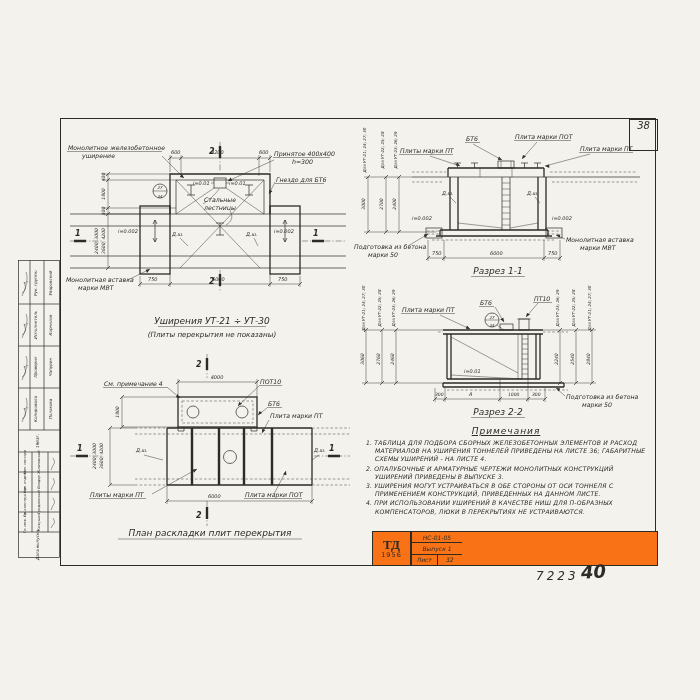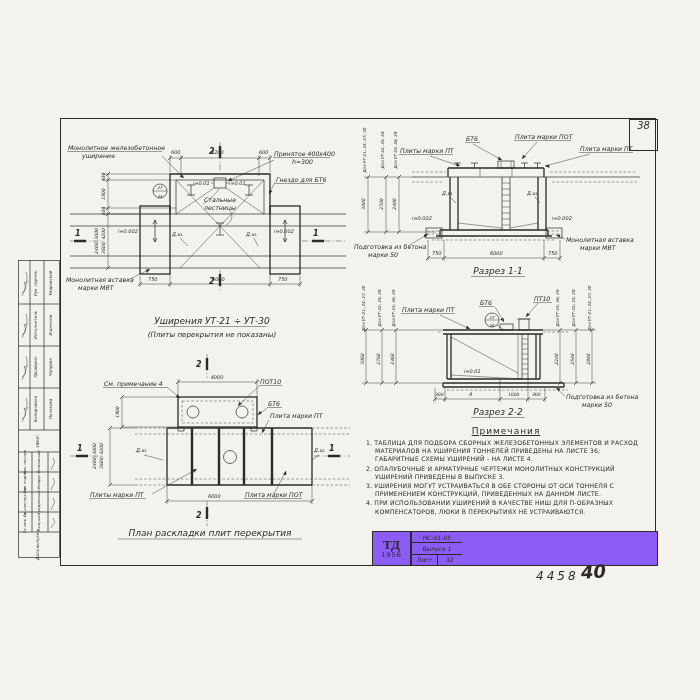--- a/index.html
+++ b/index.html
@@ -24,26 +24,26 @@
   .t9{font-size:9px}
   .tm{font-size:8px;font-weight:bold}
   .mid{text-anchor:middle}
   .ln{stroke:#2e2b25;stroke-width:.7;fill:none}
   .ln2{stroke:#2e2b25;stroke-width:1.3;fill:none}
   .lnT{stroke:#2e2b25;stroke-width:2.4;fill:none}
   .thin{stroke-width:.45}
   .dsh{stroke-dasharray:2.6 2}
   .dd{stroke-dasharray:6 2 1.2 2}
   .arr{fill:#2e2b25;stroke:none}
-  .notes{position:absolute;left:366px;top:426px;width:280px;}
+  .notes{position:absolute;left:366px;top:426px;width:280px;font-style:italic}
   .notes-title{text-align:center;font-size:9px;text-decoration:underline;margin:0 0 3px 0;letter-spacing:1px}
   .note-item{font-size:6.1px;line-height:8.2px;text-transform:uppercase;padding-left:9px;text-indent:-9px;
        letter-spacing:.2px;margin-bottom:1px}
   .tblock{position:absolute;left:372px;top:531px;width:284px;height:33px;border:1.4px solid #2e2b25;
-       display:flex;background:#8b5cf6}
+       display:flex;background:#f97316}
   .td-cell{width:37px;border-right:1.2px solid #2e2b25;display:flex;flex-direction:column;align-items:center;justify-content:center}
   .td-logo{font-family:"Liberation Serif",serif;font-weight:bold;font-size:13px;line-height:13px}
   .td-year{font-size:6.5px;letter-spacing:1px}
   .title-cell{flex:1;display:flex;align-items:center;justify-content:center;font-style:italic;font-size:9.5px}
   .right-cell{width:50px;border-left:1.2px solid #2e2b25;display:flex;flex-direction:column}
   .rc-row{flex:1;border-bottom:1px solid #2e2b25;display:flex;align-items:center;justify-content:center;
        font-style:italic;font-size:6px}
   .rc-row:last-child{border-bottom:none}
   .rc-split{display:flex;padding:0}
   .rc-split > span{flex:1;display:flex;align-items:center;justify-content:center;height:100%}
@@ -405,14 +405,14 @@
   <div class="right-cell">
     <div class="rc-row">НС-01-05</div>
     <div class="rc-row">Выпуск 1</div>
     <div class="rc-row rc-split">
       <span>Лист</span>
       <span>32</span>
     </div>
   </div>
 </div>
 
-<div class="docnum">4458</div>
+<div class="docnum">7223</div>
 <div class="pagenum">40</div>
 
 </body></html>

